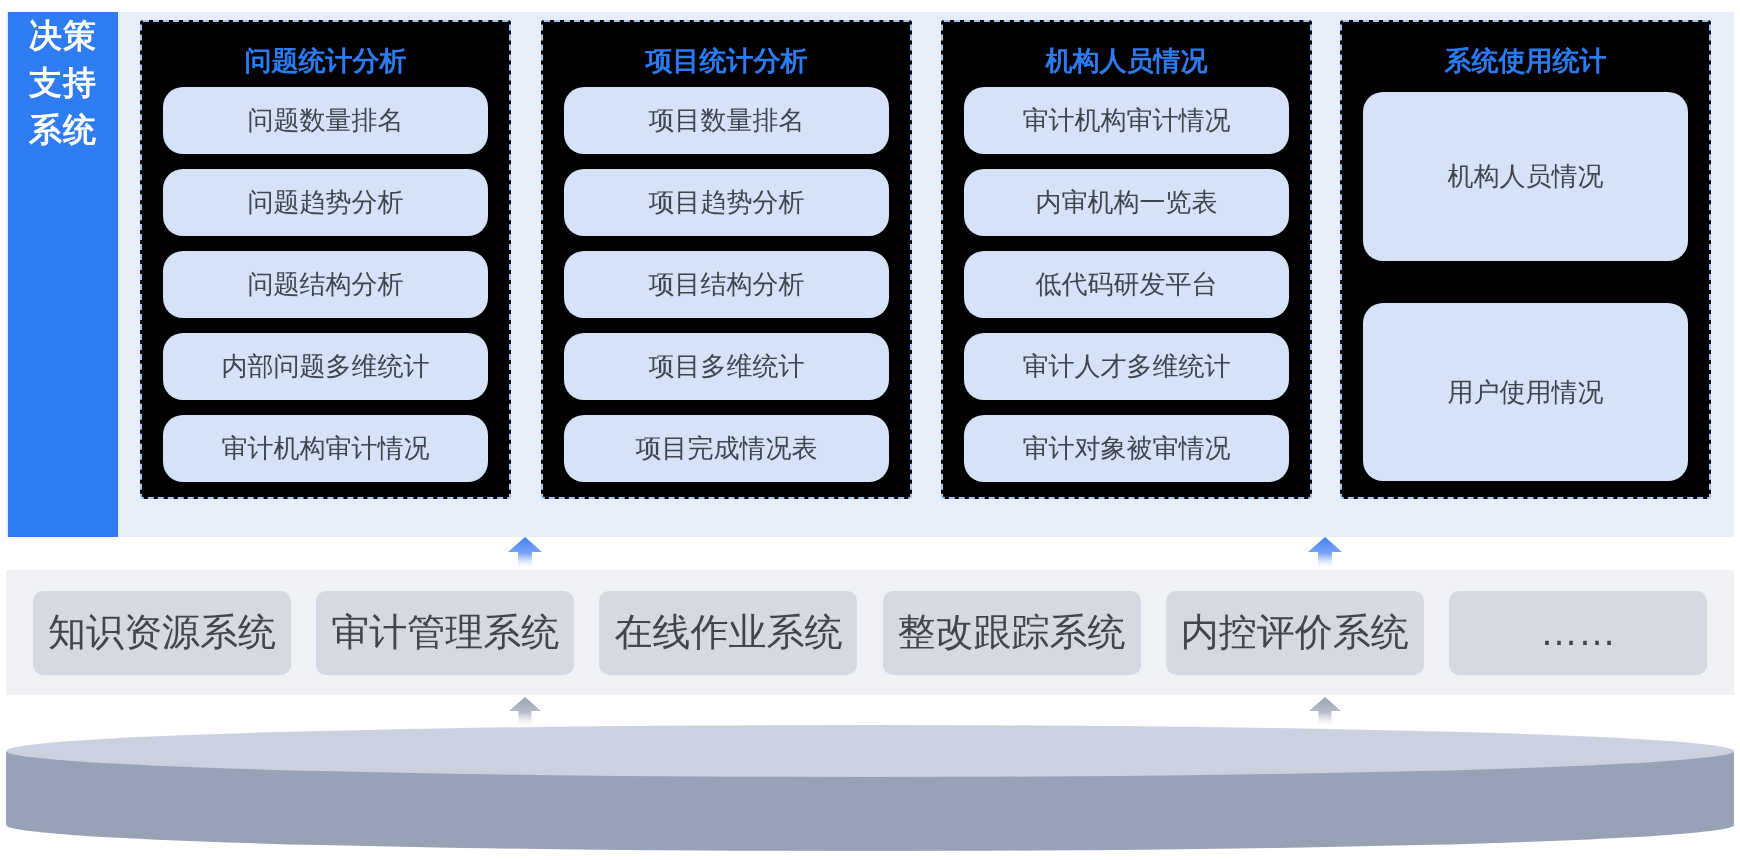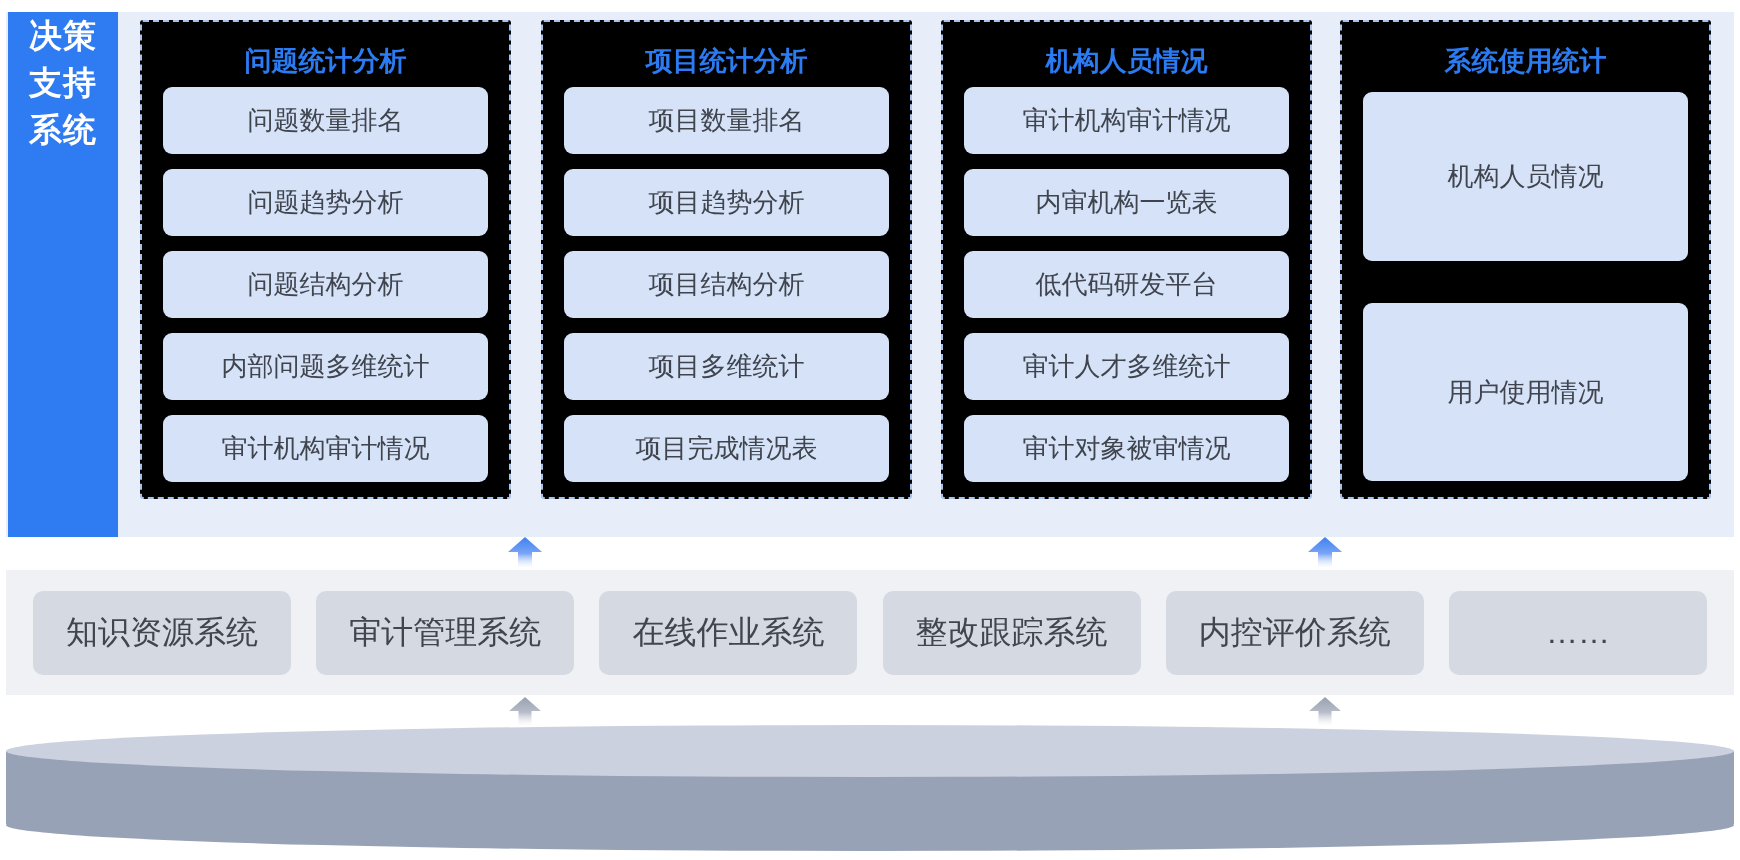--- a/index.html
+++ b/index.html
@@ -16,39 +16,39 @@
   .side-bar span{display:block;color:#ffffff;font-size:33px;font-weight:bold;line-height:47px;letter-spacing:1px;}
   .col{
     position:absolute;top:20px;width:371px;height:479px;box-sizing:border-box;
     background:#000000;border:2px dashed #a6c3ee;border-radius:3px;
   }
   .col-title{
     position:absolute;left:0;top:22px;width:100%;height:34px;line-height:34px;text-align:center;
     color:#2b7bf2;font-size:27px;font-weight:bold;
   }
   .stat-item{
-    position:absolute;left:21px;width:325px;height:67px;background:#d5e2f8;border-radius:9px;
+    position:absolute;left:21px;width:325px;height:67px;background:#d5e2f8;border-radius:20px;
     display:flex;align-items:center;justify-content:center;
     color:#3f444d;font-size:26px;
   }
   .stat-item.tall-a{top:70px;height:169px;}
   .stat-item.tall-b{top:281px;height:178px;}
   .r1{top:65px}.r2{top:147px}.r3{top:229px}.r4{top:311px}.r5{top:393px}
   
   .up-arrow{position:absolute;width:36px;height:30px;}
   
   .mid-band{
     position:absolute;left:6px;top:570px;width:1728px;height:125px;background:#f0f1f4;
     display:flex;align-items:center;justify-content:space-between;
     padding:0 27px;box-sizing:border-box;
   }
   .sys-box{
     width:258px;height:84px;background:#d4d9e2;border-radius:10px;
     display:flex;align-items:center;justify-content:center;
-    color:#41454e;font-size:32px;flex:0 0 auto;
+    color:#41454e;font-size:38px;flex:0 0 auto;
   }
   
   .cylinder{position:absolute;left:6px;top:725px;width:1728px;height:127px;}
   .cyl-top{position:absolute;left:0;top:0;width:100%;height:52px;background:#cbd1de;border-radius:50%;z-index:3;}
   .cyl-body{position:absolute;left:0;top:26px;width:100%;height:73px;background:#98a2b6;z-index:2;}
   .cyl-bottom{position:absolute;left:0;top:74px;width:100%;height:52px;background:#98a2b6;border-radius:50%;z-index:1;}
   .cyl-label{
     position:absolute;left:0;top:64px;width:100%;z-index:4;text-align:center;
     color:#ffffff;font-size:33px;font-weight:bold;
   }

